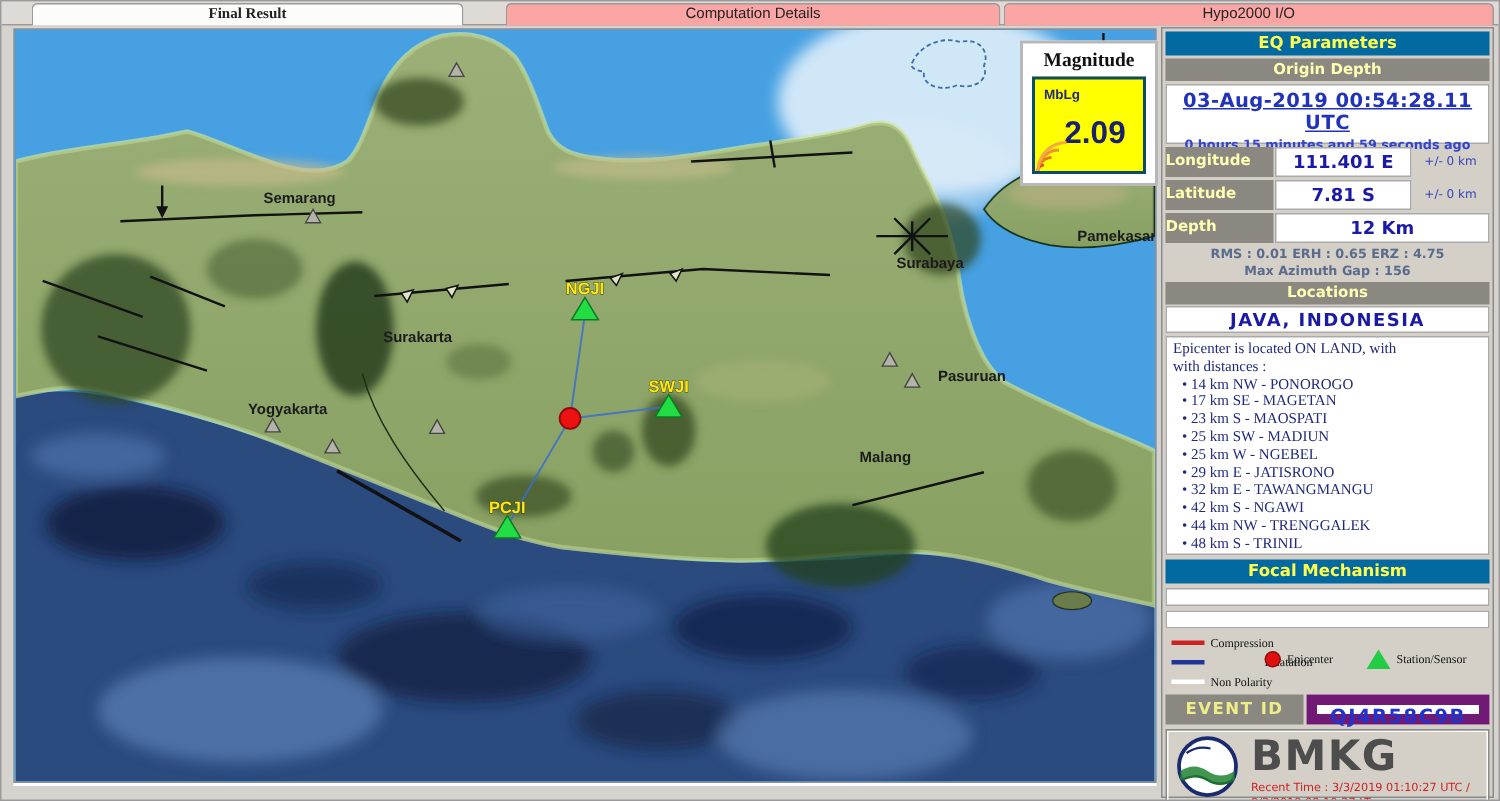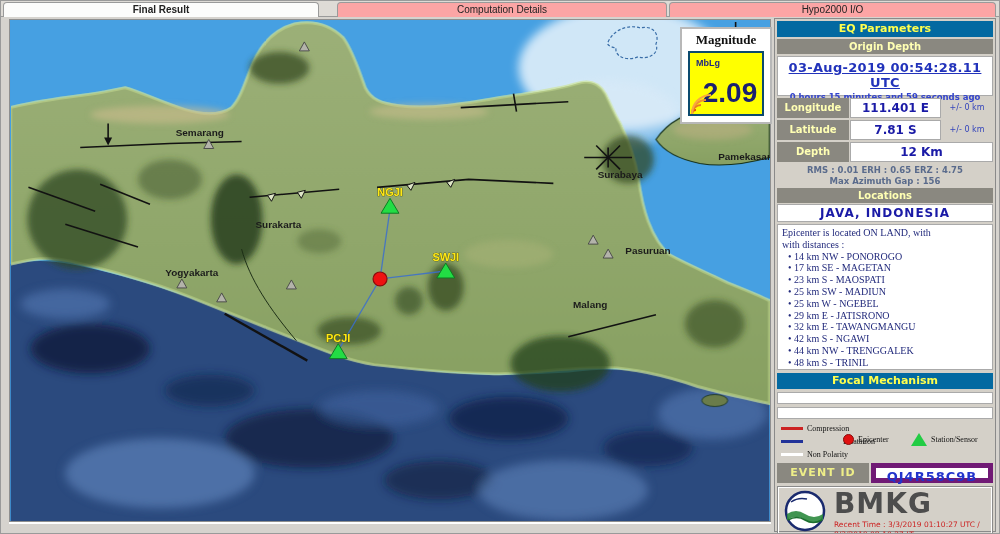--- a/index.html
+++ b/index.html
@@ -17,60 +17,60 @@
   .map-frame svg { display:block; }
 
   .city-label { font-family:"Liberation Sans", sans-serif; font-size:10px; font-weight:bold; fill:#1b1b1b; }
   .station-label { font-family:"Liberation Sans", sans-serif; font-size:11px; font-weight:bold; fill:#ffe814; paint-order:stroke; stroke:#3c3c00; stroke-width:0.6px; }
 
   
   .mag-box { position:absolute; left:670px; top:7px; width:92px; height:97px; background:#ffffff; border:2px solid #b8b8b8; z-index:5; }
   .mag-title { margin-top:3px; text-align:center; font-family:"Liberation Serif", serif; font-weight:bold; font-size:13px; color:#111; }
   .mag-inner { position:absolute; left:6px; right:6px; top:22px; bottom:6px; background:#ffff00; border:2px solid #0c4a6e; }
   .mag-type { position:absolute; left:6px; top:5px; font-size:9px; font-weight:bold; color:#222a80; }
-  .mag-value { position:absolute; left:8px; right:0; top:24px; text-align:center; font-size:28px; font-weight:bold; color:#1a2070; }
+  .mag-value { position:absolute; left:8px; right:0; top:24px; text-align:center; font-size:21px; font-weight:bold; color:#1a2070; }
   .mag-arcs { position:absolute; left:0; bottom:0; }
 
   
   .panel { position:absolute; left:773px; top:17px; width:222px; height:514px; background:#d4d0c8; border:1px solid #8a8a8a; padding:2px; font-family:"DejaVu Sans", sans-serif; }
   .hdr-black { height:16px; background:#0369a1; color:#ffff4d; font-size:11px; font-weight:bold; text-align:center; line-height:16px; }
   .hdr-gray { height:15px; background:#8a8880; color:#ffffb3; font-size:10px; font-weight:bold; text-align:center; line-height:15px; margin-top:2px; }
   .origin-box { background:#fff; border:1px solid #aaa; margin-top:2px; height:40px; text-align:center; padding-top:3px; }
   .origin-date { font-size:13px; font-weight:bold; color:#2233bb; text-decoration:underline; letter-spacing:0.3px; }
   .origin-ago { font-size:8.5px; font-weight:bold; color:#3344cc; margin-top:2px; }
   .prow { display:flex; height:20px; margin-top:2px; align-items:stretch; }
-  .prow .lbl { width:72px; background:#8a8880; color:#ffffb3; font-size:10px; font-weight:bold; text-align:center; line-height:20px; }
+  .prow .lbl { width:72px; background:#8a8880; color:#ffffb3; font-size:10px; font-weight:bold; text-align:left; line-height:20px; }
   .prow .val { flex:1; background:#fff; border:1px solid #aaa; color:#1a1aa6; font-size:12px; font-weight:bold; text-align:center; line-height:18px; margin-left:1px; }
   .prow .err { width:52px; color:#3344bb; font-size:8px; line-height:20px; text-align:center; }
   .quality { height:26px; text-align:center; color:#5a6b8c; font-size:8.5px; font-weight:bold; padding-top:3px; line-height:1.3; }
   .java-row { height:18px; background:#fff; border:1px solid #aaa; margin-top:1px; text-align:center; font-size:12px; font-weight:bold; color:#1a1aa6; letter-spacing:1px; line-height:17px; }
   .dist-box { background:#fff; border:1px solid #aaa; margin-top:2px; height:146px; padding:2px 4px; font-family:"Liberation Serif", serif; color:#222a7c; font-size:10px; line-height:1.18; }
   .dist-box ul { list-style:none; margin-left:6px; }
   .dist-box li::before { content:"• "; }
   .fm-strip { background:#fff; border:1px solid #aaa; height:12px; margin-top:3px; }
   .legend { position:relative; height:40px; margin-top:2px; font-family:"Liberation Serif", serif; font-size:8px; color:#111; }
   .leg-item { position:absolute; display:flex; align-items:center; gap:4px; }
   .leg-line { width:22px; height:3px; }
   .leg-dot { width:11px; height:11px; border-radius:50%; background:#e01010; border:1px solid #8a0c0c; }
   .leg-tri { width:0; height:0; border-left:8px solid transparent; border-right:8px solid transparent; border-bottom:13px solid #22cc44; }
   .event-row { display:flex; height:20px; margin-top:2px; }
   .event-row .lbl { width:92px; background:#8a8880; color:#eeee88; font-size:11px; font-weight:bold; text-align:center; line-height:20px; letter-spacing:1px; }
-  .event-row .val { flex:1; background:#fff; border:5px solid #701a75; color:#2233cc; font-size:13px; font-weight:bold; text-align:center; line-height:18px; margin-left:2px; letter-spacing:1px; }
+  .event-row .val { flex:1; background:#fff; border:7px solid #701a75; color:#2233cc; font-size:13px; font-weight:bold; text-align:center; line-height:18px; margin-left:2px; letter-spacing:1px; }
   .footer { position:relative; margin-top:3px; height:57px; border:1px solid #8a8a8a; box-shadow:inset 0 0 0 1px #ffffff; padding:4px; display:flex; align-items:center; gap:6px; }
   .brandcol { flex:1; }
   .brand { font-size:28px; font-weight:bold; color:#4d4d4d; line-height:1; letter-spacing:1px; }
   .recent { font-size:7.5px; color:#cc2222; margin-top:2px; line-height:1.3; }
 </style>
 </head>
 <body>
 
 <div class="window">
 
   <div class="tabbar">
-    <div class="tab active" style="left:2px;  width:316px;">Final Result</div>
+    <div class="tab active" style="left:20px;  width:288px;font-family:Liberation Serif, serif;">Final Result</div>
     <div class="tab" style="left:336px;width:330px;">Computation Details</div>
     <div class="tab" style="left:668px;width:327px;">Hypo2000 I/O</div>
   </div>
 
   <div class="map-frame">
     <svg width="760" height="501" viewBox="0 0 762 503">
       <defs>
         <filter id="soft">
             <feGaussianBlur stdDeviation="5"></feGaussianBlur>
           </filter>

